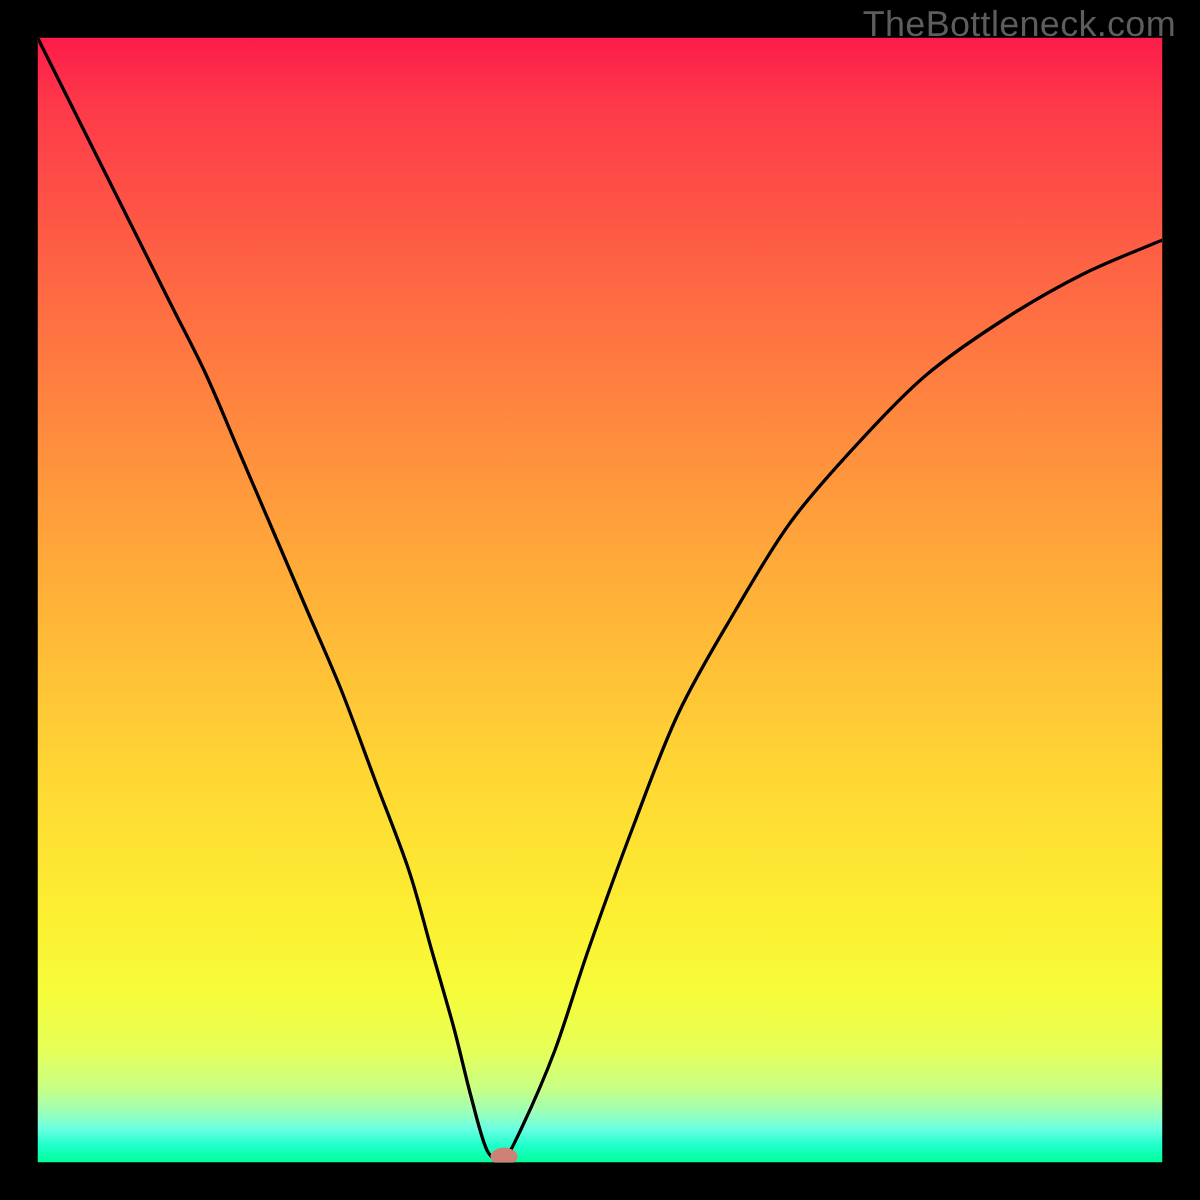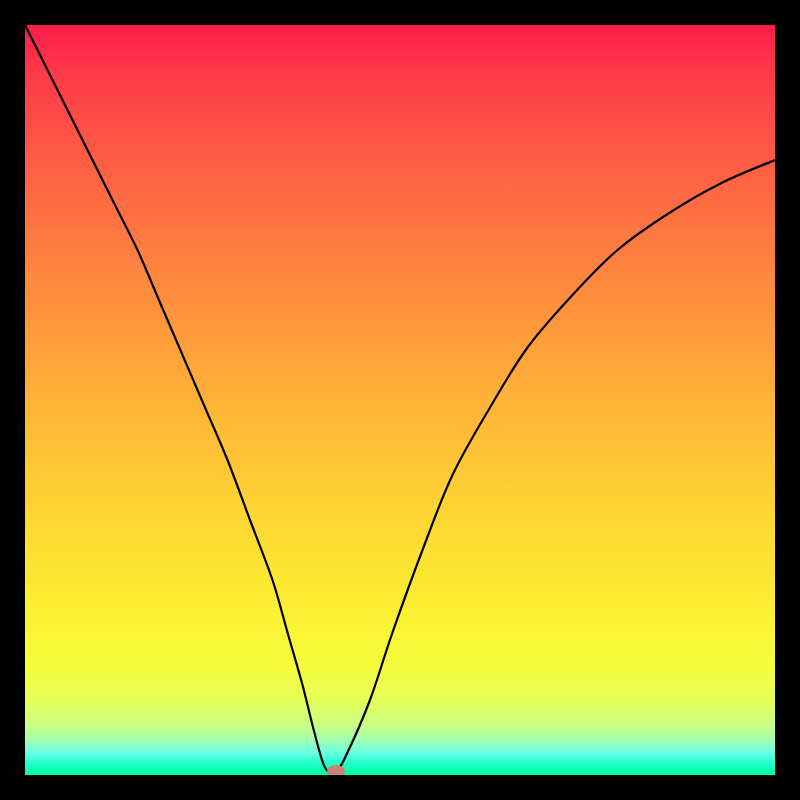--- a/index.html
+++ b/index.html
@@ -69,20 +69,21 @@
     height: 12px;
     border-radius: 50% / 50%;
     z-index: 11;
     transform: translate(-50%, -50%);
   }
 </style>
 </head>
 <body>
 
 <div class="outer">
+  <div class="watermark">TheBottleneck.com</div>
   <div class="plot">
     <div class="gradient"></div>
     <svg class="curve" viewBox="0 0 750 750" preserveAspectRatio="none">
       <path id="curve-path" d="M 0.00 0.00 C 3.75 7.50, 15.00 30.00, 22.50 45.00 C 30.00 60.00, 37.50 75.00, 45.00 90.00 C 52.50 105.00, 60.00 120.00, 67.50 135.00 C 75.00 150.00, 82.50 165.00, 90.00 180.00 C 97.50 195.00, 105.00 208.75, 112.50 225.00 C 120.00 241.25, 127.50 260.00, 135.00 277.50 C 142.50 295.00, 150.00 312.50, 157.50 330.00 C 165.00 347.50, 172.50 365.00, 180.00 382.50 C 187.50 400.00, 195.00 416.25, 202.50 435.00 C 210.00 453.75, 217.50 475.00, 225.00 495.00 C 232.50 515.00, 241.25 536.25, 247.50 555.00 C 253.75 573.75, 257.50 590.00, 262.50 607.50 C 267.50 625.00, 273.13 643.75, 277.50 660.00 C 281.88 676.25, 285.00 691.25, 288.75 705.00 C 292.50 718.75, 296.25 735.63, 300.00 742.50 C 303.75 749.38, 307.50 748.75, 311.25 746.25 C 315.00 743.75, 316.88 739.38, 322.50 727.50 C 328.13 715.63, 337.50 695.00, 345.00 675.00 C 352.50 655.00, 358.75 632.50, 367.50 607.50 C 376.25 582.50, 387.50 551.25, 397.50 525.00 C 407.50 498.75, 416.25 473.75, 427.50 450.00 C 438.75 426.25, 452.50 403.75, 465.00 382.50 C 477.50 361.25, 488.75 341.25, 502.50 322.50 C 516.25 303.75, 532.50 286.25, 547.50 270.00 C 562.50 253.75, 576.25 238.75, 592.50 225.00 C 608.75 211.25, 627.50 198.75, 645.00 187.50 C 662.50 176.25, 680.00 166.25, 697.50 157.50 C 715.00 148.75, 741.25 138.75, 750.00 135.00" fill="none" stroke="#000000" stroke-width="2.2"></path>
     </svg>
     <div class="marker" id="marker" style="left: 311.25px; top: 745.5px; background: rgb(206, 130, 119);"></div>
   </div>
 </div>
 
 </body></html>

